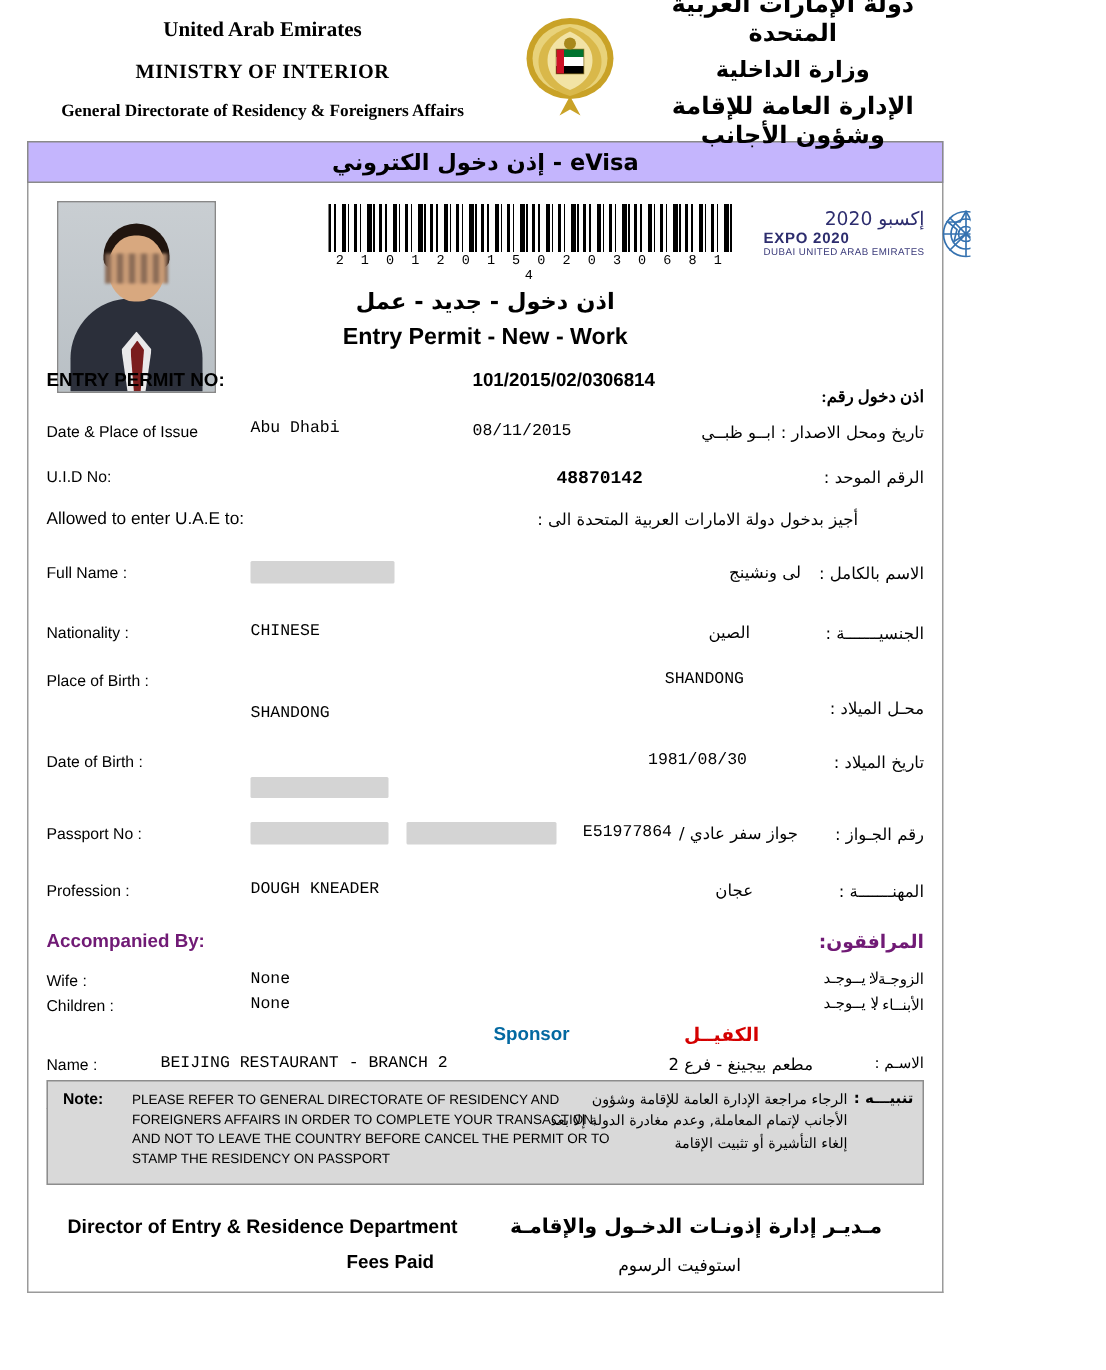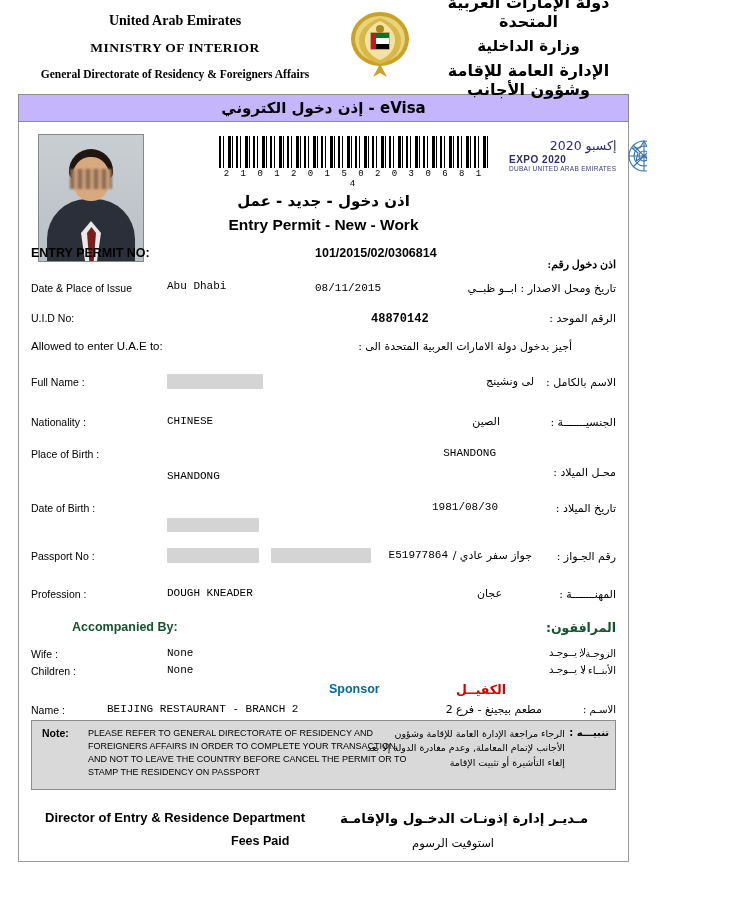--- a/index.html
+++ b/index.html
@@ -310,25 +310,24 @@
     background: #d4d4d4;
     border-radius: 1px;
   }
   .accompanied {
     position: absolute;
     height: 20px;
     left: 0; right: 0;
   }
   .accompanied .le,
   .accompanied .lar {
-    color: #14532d;
+    color: #701a75;
     font-weight: bold;
     font-size: 12.5px;
     position: absolute;
-    margin-left: 41px;
   }
   .accompanied .le { left: 12px; }
   .accompanied .lar { right: 12px; direction: rtl; font-family: "DejaVu Sans", sans-serif; }
   .sponsor-en {
     position: absolute;
     left: 310px;
     color: #0369a1;
     font-weight: bold;
     font-size: 12.5px;
   }

